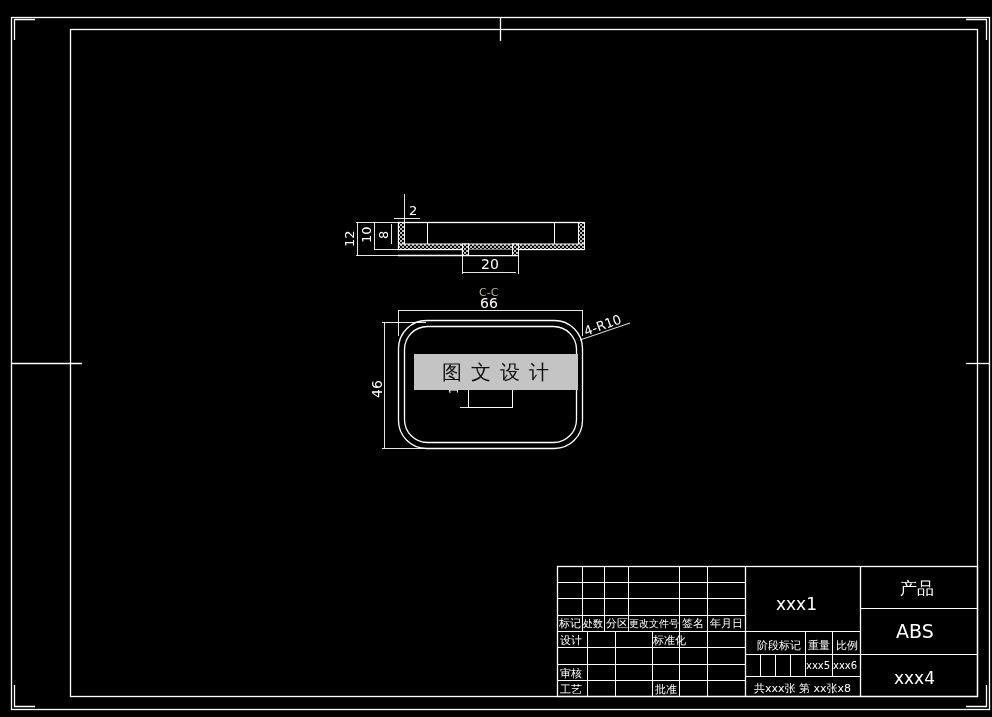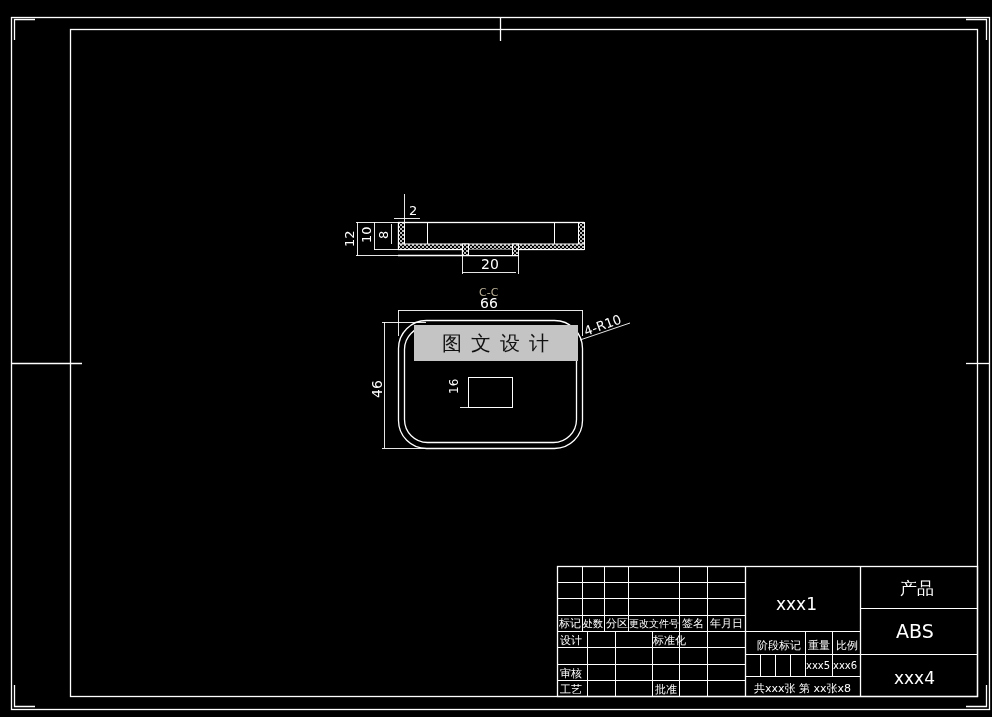--- a/index.html
+++ b/index.html
@@ -4,21 +4,21 @@
   <style>
     html, body { margin: 0; padding: 0; background: #000; }
     body { width: 992px; height: 717px; overflow: hidden; position: relative; font-family: "DejaVu Sans", sans-serif; }
     #canvas { position: absolute; left: 0; top: 0; width: 992px; height: 717px; }
     svg text { font-family: "DejaVu Sans", sans-serif; fill: #fff; }
     .ln { stroke: #fff; stroke-width: 1.3; fill: none; }
     .thin { stroke: #fff; stroke-width: 1; fill: none; }
     .dim { stroke: #fff; stroke-width: 0.9; fill: none; }
     .hatch { fill: url(#hatchPat); stroke: #fff; stroke-width: 1; }
     .tb-cn { font-size: 11px; }
-    .watermark-box { position: absolute; left: 414px; top: 325px; width: 164px; height: 36px; background: #c4c4c4; display: flex; align-items: center; justify-content: center; }
+    .watermark-box { position: absolute; left: 414px; top: 354px; width: 164px; height: 36px; background: #c4c4c4; display: flex; align-items: center; justify-content: center; }
     .watermark-text { font-family: "DejaVu Serif", serif; font-size: 20px; color: #111; letter-spacing: 9px; padding-left: 8px; }
   </style>
 </head>
 <body>
 
 <svg id="canvas" viewBox="0 0 992 717" xmlns="http://www.w3.org/2000/svg">
   <defs>
     <pattern id="hatchPat" width="4" height="4" patternUnits="userSpaceOnUse">
       <rect width="4" height="4" fill="#000"></rect>
       <rect width="2" height="2" fill="#bbb"></rect>

